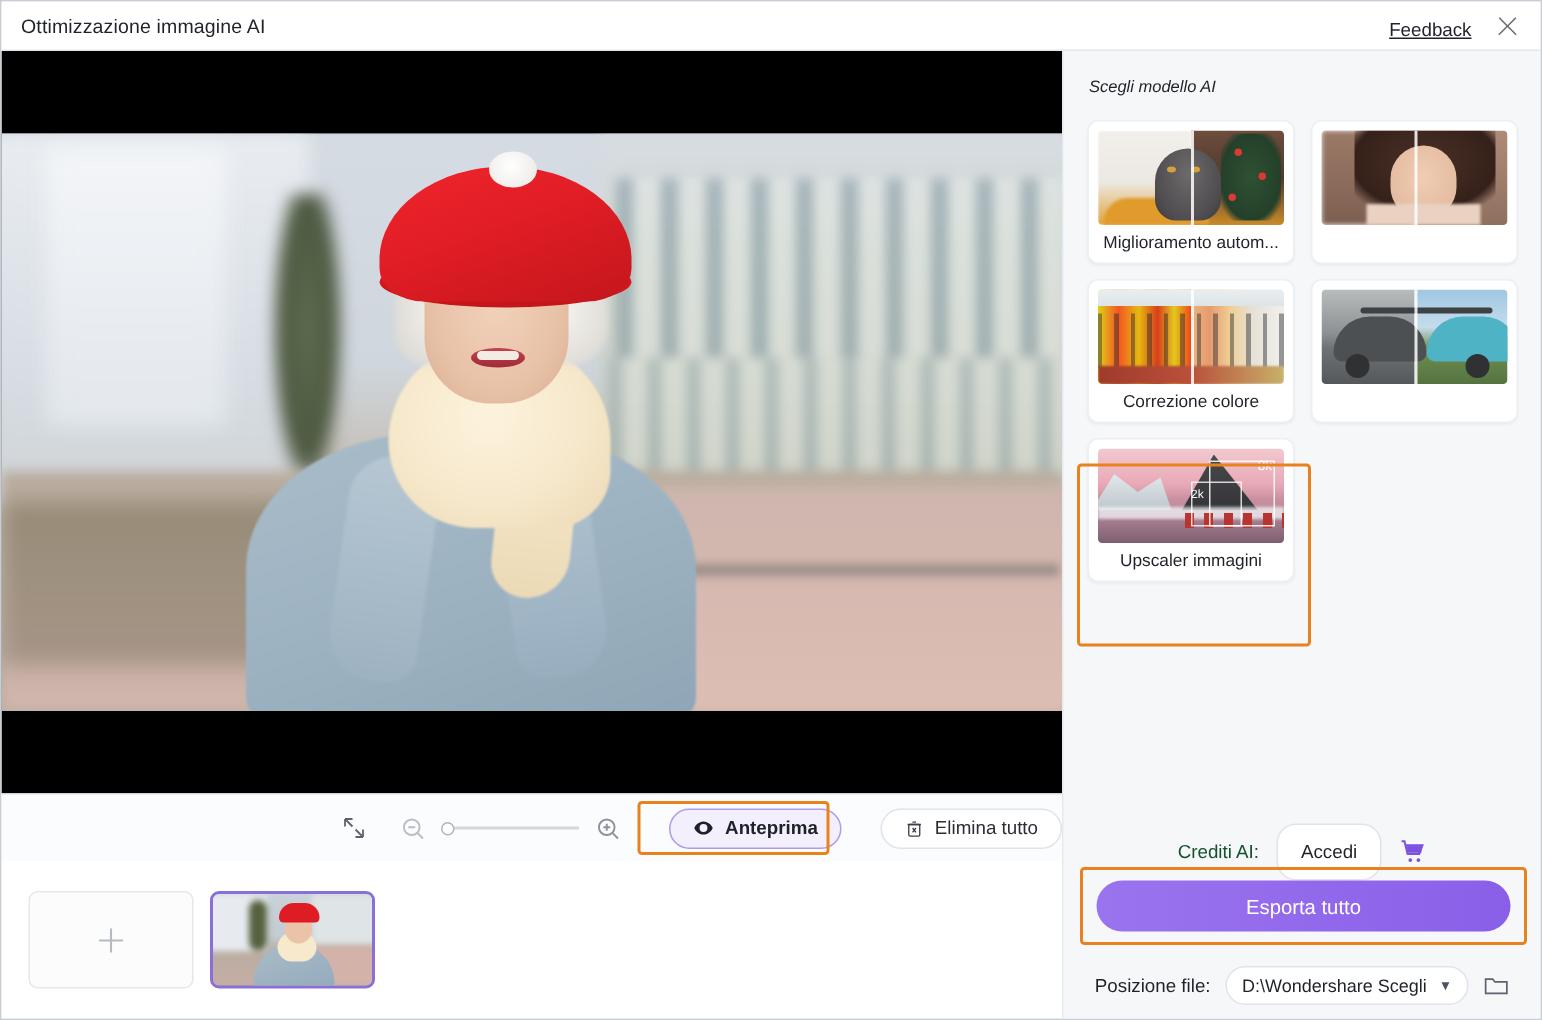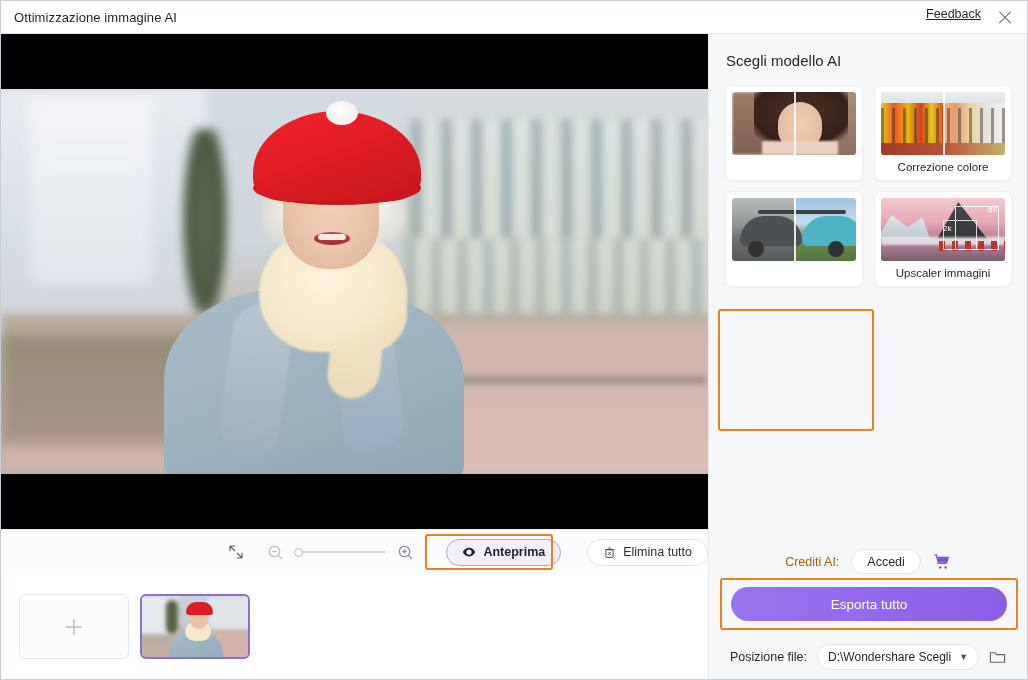--- a/index.html
+++ b/index.html
@@ -24,21 +24,21 @@
     border-bottom: 1px solid #e3e6ec;
     display: flex; align-items: center;
   }
   .titlebar-title {
     margin-left: 13px;
     font-size: 13px;
     color: #1f2329;
     letter-spacing: .1px;
   }
   .titlebar-right {
-    margin-left: auto; display: flex; align-items: flex-start; gap: 14px;
+    margin-left: auto; display: flex; align-items: flex-end; gap: 14px;
     padding-right: 12px;
   }
   .feedback-link {
     font-size: 12.5px; color: #1f2329;
     text-decoration: underline; cursor: pointer;
   }
   .close-btn {
     width: 20px; height: 20px; position: relative; cursor: pointer;
     opacity: .75;
   }
@@ -290,21 +290,21 @@
     background: #dd1c23; border-radius: 13px 13px 4px 4px; }
 
   
   .rpanel {
     position: absolute; left: 707px; top: 33px;
     width: 319px; height: 646px;
     background: #f6f7f9;
     border-left: 1px solid #e7eaf0;
   }
   .rpanel-title {
-    margin: 18px 0 0 17px; font-size: 15px; color: #1f2329;
+    margin: 18px 0 0 17px; font-size: 11px; color: #1f2329; font-style: italic;
   }
   .model-grid {
     margin: 16px 0 0 16px;
     display: grid; grid-template-columns: 138px 138px; gap: 10px 11px;
   }
   .model-card {
     width: 138px; background: #ffffff; border-radius: 7px;
     border: 1px solid #edeff3; padding: 6px 6px 0 6px; cursor: pointer;
     box-shadow: 0 1px 2px rgba(22,30,50,.05);
   }
@@ -402,23 +402,23 @@
   .t-up-lbl8{position:absolute;right:8px;top:6px;font-size:9px;color:#ffffff;}
   .t-up-lbl2{position:absolute;left:62px;top:26px;font-size:8px;color:#ffffff;}
   .t-up-frameA{position:absolute;left:62px;top:22px;width:34px;height:30px;border:1px solid rgba(255,255,255,.8);}
   .t-up-frameB{position:absolute;left:74px;top:8px;width:44px;height:44px;border:1px solid rgba(255,255,255,.85);}
 
   
   .credits-row {
     position: absolute; left: 0; right: 0; top: 515px;
     display: flex; align-items: center; justify-content: center; gap: 12px;
   }
-  .credits-label { font-size: 12.5px; color: #a16207; }
+  .credits-label { font-size: 12.5px; color: #14532d; }
   .credits-btn {
-    height: 25px; padding: 0 15px; border-radius: 13px;
+    height: 38px; padding: 0 15px; border-radius: 13px;
     border: 1px solid #e0e4ea; background: #ffffff;
     font-size: 12.5px; color: #1f2329; display: inline-flex; align-items: center;
     cursor: pointer;
   }
   .cart-icon { cursor: pointer; color: #7c52df; display: flex; }
   .export-btn {
     position: absolute; left: 22px; top: 553px;
     width: 276px; height: 34px; border-radius: 17px;
     background: linear-gradient(90deg,#9a74ef 0%, #8a5fe8 100%);
     color: #ffffff; font-size: 13.5px;
@@ -557,20 +557,36 @@
       <div class="tm-face"></div>
       <div class="tm-hat"></div>
     </div>
   </div>
 
   <div class="rpanel">
     <div class="rpanel-title">Scegli modello AI</div>
 
     <div class="model-grid">
 
+      <div class="model-card">
+        <div class="model-thumb">
+          <div class="t-auto-l"></div>
+            <div class="t-auto-r"></div>
+          <div class="t-auto-tree"></div>
+          <div class="t-auto-ball1"></div>
+            <div class="t-auto-ball2"></div>
+            <div class="t-auto-ball3"></div>
+          <div class="t-auto-cushion"></div>
+          <div class="t-auto-cat"></div>
+          <div class="t-auto-eyeL"></div>
+            <div class="t-auto-eyeR"></div>
+          <div class="split"></div>
+        </div>
+        <div class="model-label">Miglioramento autom...</div>
+      </div>
 
       <div class="model-card">
         <div class="model-thumb">
           <div class="t-face-l"></div>
             <div class="t-face-r"></div>
           <div class="t-face-hair"></div>
           <div class="t-face-skin"></div>
           <div class="t-face-sh"></div>
           <div class="split"></div>
         </div>

